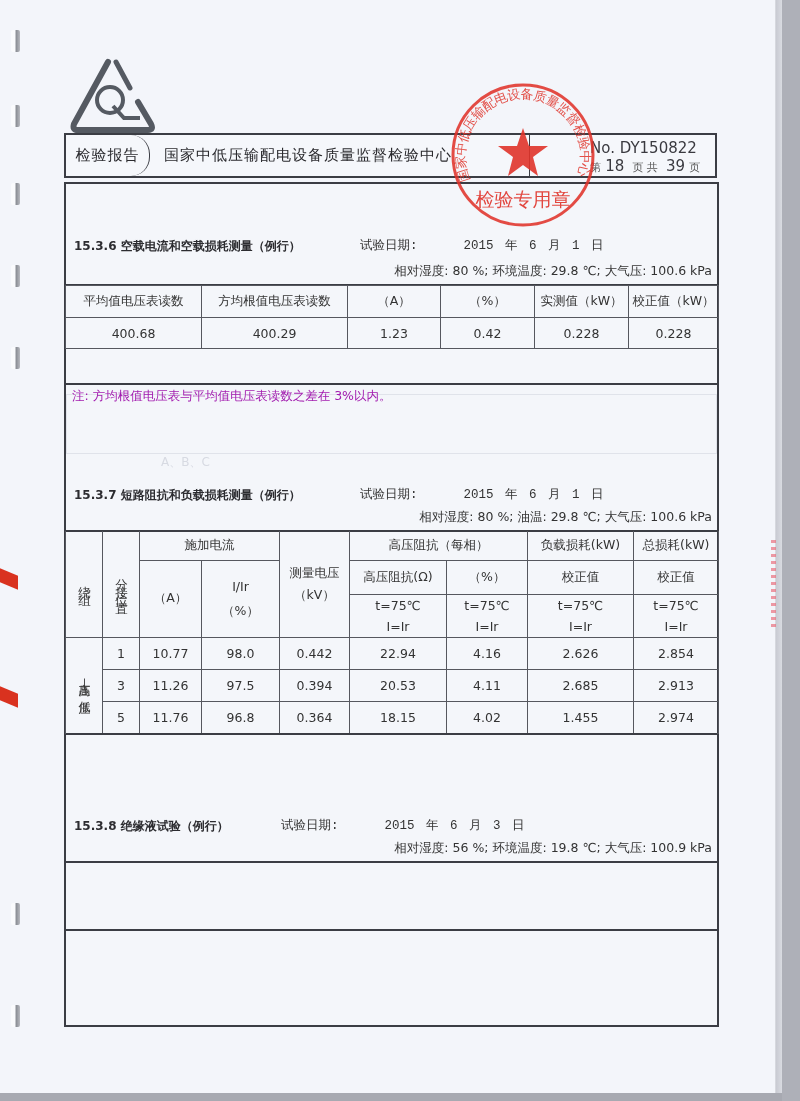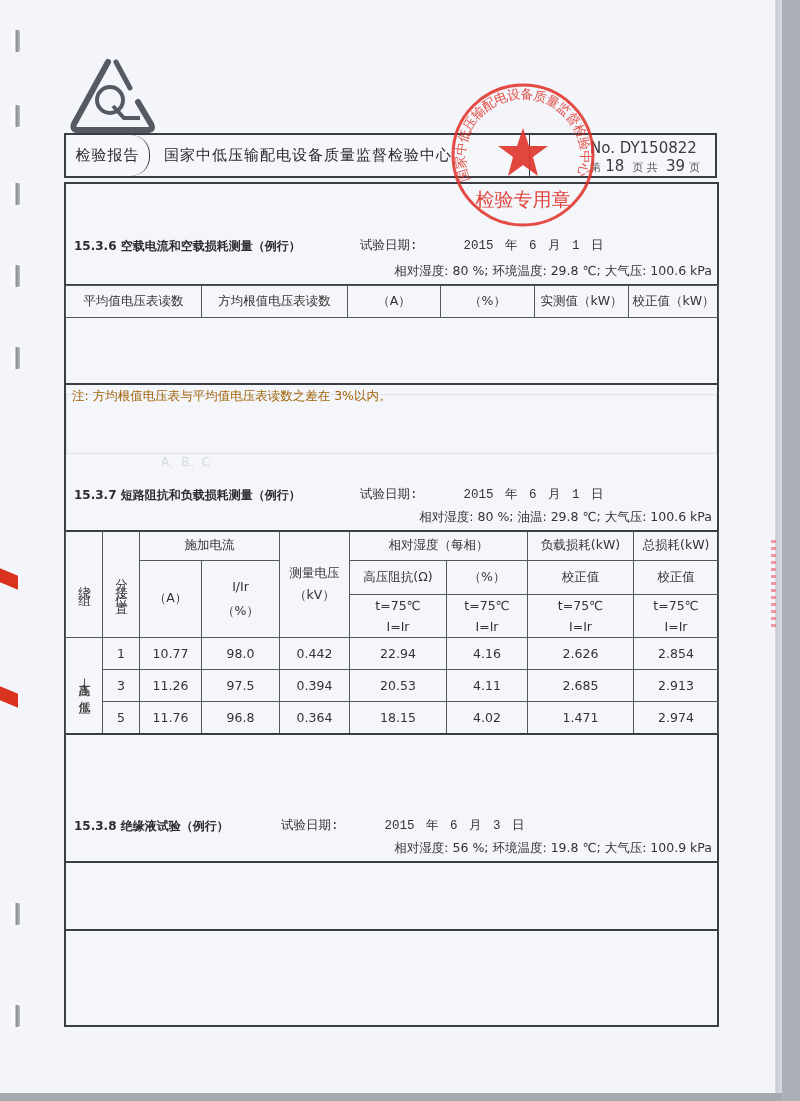--- a/index.html
+++ b/index.html
@@ -60,21 +60,21 @@
     border: 2px solid #3b3d44; background: #f4f6fa;
   }
   .sec-title { position: absolute; font-size: 12px; color: #2c2c30; white-space: nowrap; }
   .sec-title b { font-weight: bold; }
   .sec-date { position: absolute; font-size: 12.5px; color: #333; white-space: nowrap; word-spacing: 4px; font-family: Liberation Mono, monospace; }
   .sec-env { position: absolute; font-size: 12.5px; color: #333; white-space: nowrap; }
 
   table.grid { position: absolute; border-collapse: collapse; font-size: 12.5px; color: #333; table-layout: fixed; }
   table.grid td { border: 1px solid #55575e; text-align: center; vertical-align: middle; padding: 0; }
   .thickline { position: absolute; left: 0; width: 651px; height: 0; border-top: 2px solid #3b3d44; }
-  .note { position: absolute; font-size: 12.5px; color: #a16207; white-space: nowrap; }
+  .note { position: absolute; font-size: 12.5px; color: #a21caf; white-space: nowrap; }
   .ghost { position: absolute; color: #d7dae2; font-size: 12px; white-space: nowrap; margin-top: 10px; }
   .ghost-box { position: absolute; border: 1px solid #e0e3ea; }
 
   
   .stamp { position: absolute; left: 448px; top: 80px; width: 150px; height: 150px; pointer-events: none; }
 </style>
 </head>
 <body>
 
 <div class="page">
@@ -135,20 +135,28 @@
           <col style="width:90px">
         </colgroup>
       <tbody>
       <tr style="height:32px">
         <td>平均值电压表读数</td>
         <td>方均根值电压表读数</td>
         <td>（A）</td>
         <td>（%）</td>
         <td>实测值（kW）</td>
         <td>校正值（kW）</td>
+      </tr>
+      <tr style="height:31px">
+        <td>400.68</td>
+        <td>400.29</td>
+        <td>1.23</td>
+        <td>0.42</td>
+        <td>0.228</td>
+        <td>0.228</td>
       </tr>
     </tbody>
       </table>
     <div class="thickline" style="top:199px"></div>
     <div class="note" style="left:6px;top:204px">注: 方均根值电压表与平均值电压表读数之差在 3%以内。</div>
 
     <div class="sec-title" style="left:8px;top:303px"><b>15.3.7 短路阻抗和负载损耗测量（例行）</b></div>
     <div class="sec-date" style="left:294px;top:302px">
       <span>试验日期:</span>&nbsp;&nbsp;&nbsp;
       <span>2015 年 6 月 1 日</span>
@@ -167,21 +175,21 @@
           <col style="width:81px">
           <col style="width:106px">
           <col style="width:85px">
       </colgroup>
       <tbody>
           <tr style="height:29px">
         <td rowspan="4" style="border-top:none;writing-mode:vertical-rl;letter-spacing:8px">绕组</td>
         <td rowspan="4" style="border-top:none;writing-mode:vertical-rl;letter-spacing:8px">分接位置</td>
         <td colspan="2" style="border-top:none">施加电流</td>
         <td rowspan="4" style="border-top:none;padding:0 6px;line-height:22px">测量电压（kV）</td>
-        <td colspan="2" style="border-top:none">相对湿度（每相）</td>
+        <td colspan="2" style="border-top:none">高压阻抗（每相）</td>
         <td style="border-top:none">负载损耗(kW)</td>
         <td style="border-top:none">总损耗(kW)</td>
       </tr>
       <tr style="height:34px">
         <td rowspan="3">（A）</td>
         <td rowspan="3" style="padding:0 16px;line-height:24px">I/Ir（%）</td>
         <td>高压阻抗(Ω)</td>
         <td>（%）</td>
         <td>校正值</td>
         <td>校正值</td>
@@ -219,21 +227,21 @@
         <td>2.685</td>
         <td>2.913</td>
       </tr>
       <tr style="height:32px">
         <td>5</td>
         <td>11.76</td>
         <td>96.8</td>
         <td>0.364</td>
         <td>18.15</td>
         <td>4.02</td>
-        <td>1.471</td>
+        <td>1.455</td>
         <td>2.974</td>
       </tr>
     </tbody>
       </table>
     <div class="thickline" style="top:549px"></div>
 
     <div class="sec-title" style="left:8px;top:634px"><b>15.3.8 绝缘液试验（例行）</b></div>
     <div class="sec-date" style="left:215px;top:633px">
       <span>试验日期:</span>&nbsp;&nbsp;&nbsp;
       <span>2015 年 6 月 3 日</span>

